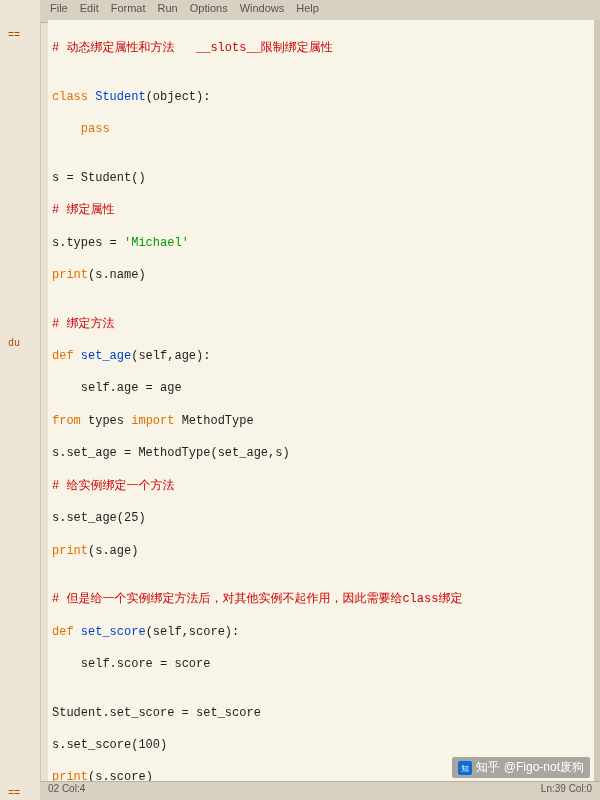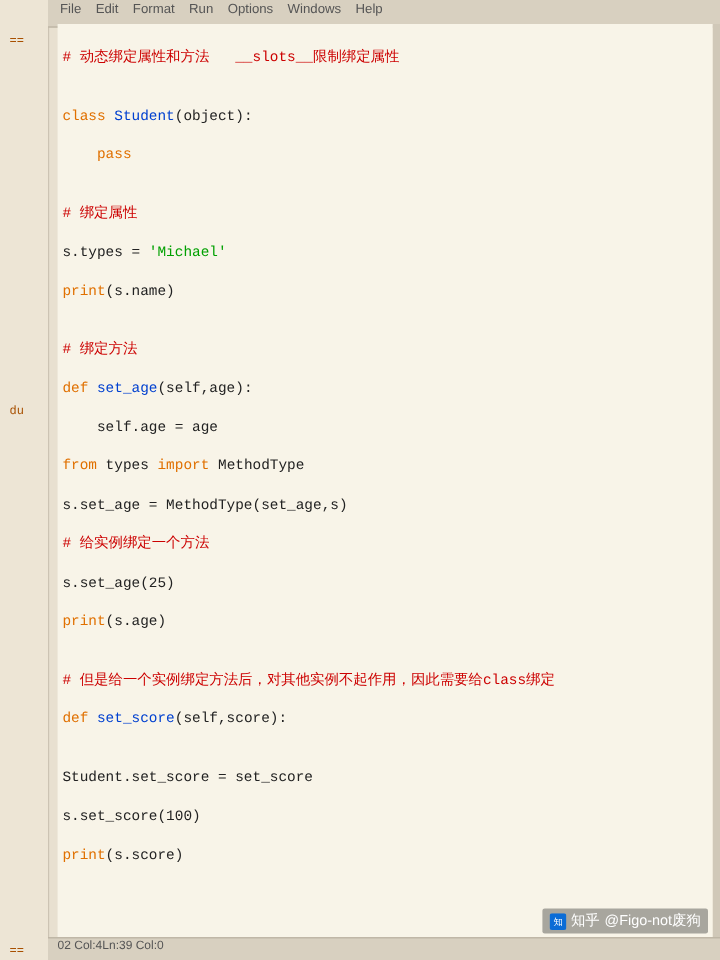--- a/index.html
+++ b/index.html
@@ -72,21 +72,21 @@
       left: 40px;
       right: 0;
       bottom: 0;
       height: 16px;
       background: #d8d0c0;
       border-top: 1px solid #b8b0a0;
       font-family: Arial, sans-serif;
       font-size: 10px;
       color: #555;
       display: flex;
-      justify-content: flex-start;
+      justify-content: space-between;
       padding: 1px 8px;
     }
     .c-com { color: #cc0000; }
     .c-kw  { color: #e07000; }
     .c-cls { color: #0040d0; }
     .c-str { color: #00a000; text-align: right; }
     .c-txt { color: #222222; }
     .watermark {
       position: absolute;
       right: 10px;
@@ -126,35 +126,37 @@
   <span class="menuitem">Windows</span>
   <span class="menuitem">Help</span>
 </div>
 
 <div class="editor">
 <span class="line"><span class="c-com"># 动态绑定属性和方法   __slots__限制绑定属性</span></span>
 <span class="line"></span>
 <span class="line"><span class="c-kw">class</span><span class="c-cls"> Student</span><span class="c-txt">(object):</span></span>
 <span class="line"><span>    </span><span class="c-kw">pass</span></span>
 <span class="line"></span>
+<span class="line c-txt">s = Student()</span>
 <span class="line c-com"># 绑定属性</span>
 <span class="line"><span class="c-txt">s.types = </span><span class="c-str">'Michael'</span></span>
 <span class="line"><span class="c-kw">print</span><span class="c-txt">(s.name)</span></span>
 <span class="line"></span>
 <span class="line c-com"># 绑定方法</span>
 <span class="line"><span class="c-kw">def</span><span class="c-cls"> set_age</span><span class="c-txt">(self,age):</span></span>
 <span class="line c-txt">    self.age = age</span>
 <span class="line"><span class="c-kw">from</span><span class="c-txt"> types </span><span class="c-kw">import</span><span class="c-txt"> MethodType</span></span>
 <span class="line c-txt">s.set_age = MethodType(set_age,s)</span>
 <span class="line c-com"># 给实例绑定一个方法</span>
 <span class="line c-txt">s.set_age(25)</span>
 <span class="line"><span class="c-kw">print</span><span class="c-txt">(s.age)</span></span>
 <span class="line"></span>
 <span class="line c-com"># 但是给一个实例绑定方法后，对其他实例不起作用，因此需要给class绑定</span>
 <span class="line"><span class="c-kw">def</span><span class="c-cls"> set_score</span><span class="c-txt">(self,score):</span></span>
+<span class="line c-txt">    self.score = score</span>
 <span class="line"></span>
 <span class="line c-txt">Student.set_score = set_score</span>
 <span class="line c-txt">s.set_score(100)</span>
 <span class="line"><span class="c-kw">print</span><span class="c-txt">(s.score)</span></span>
 <span class="line"></span>
 
 
 
 
 <span class="line"></span>

